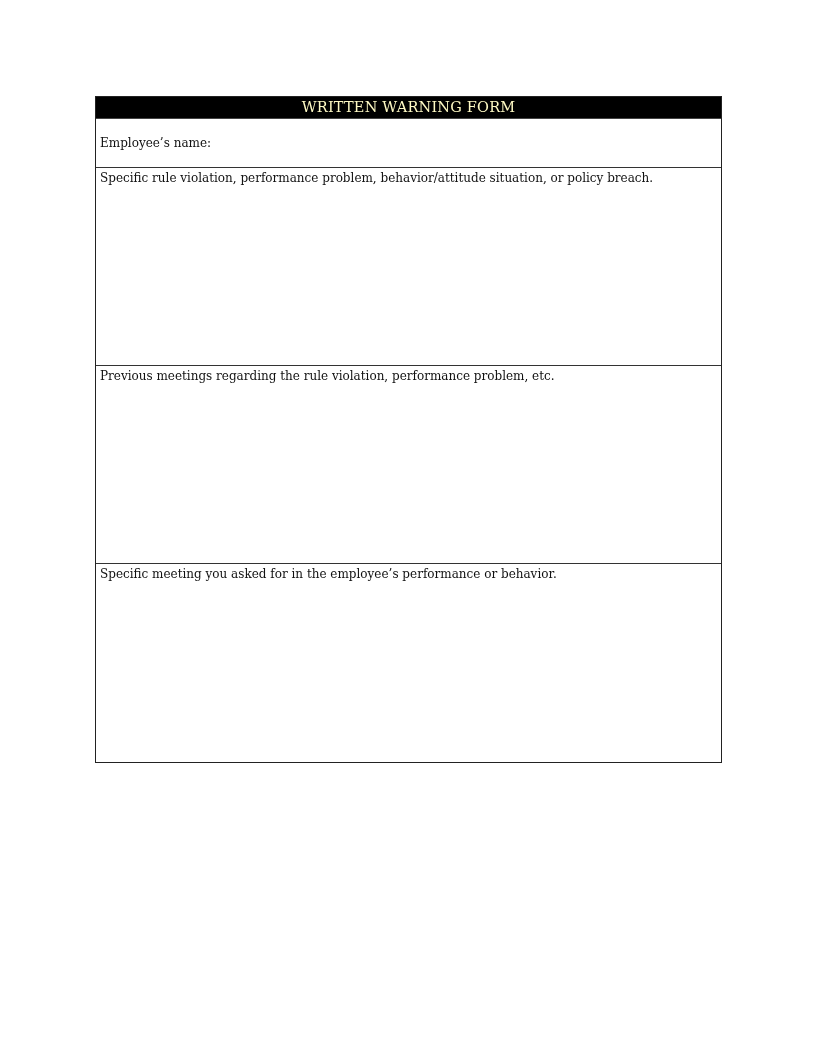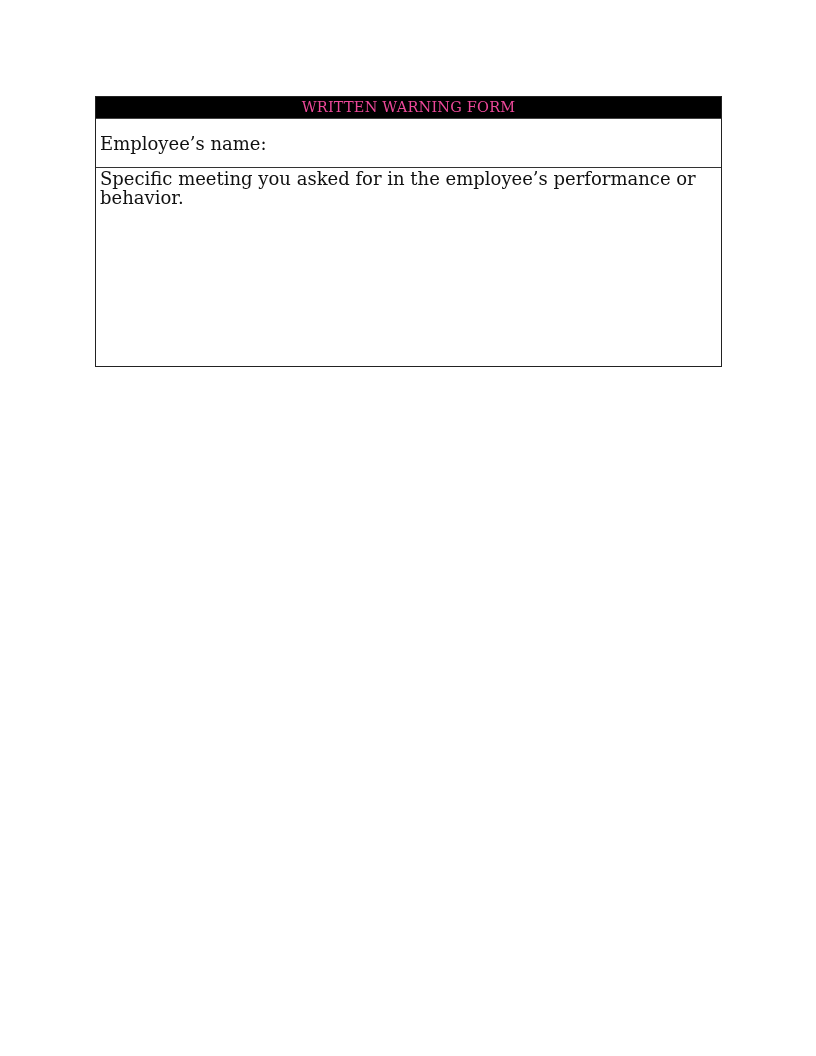--- a/index.html
+++ b/index.html
@@ -3,33 +3,39 @@
 <meta charset="utf-8">
 <style>
   html, body { margin: 0; padding: 0; background: #ffffff; }
   body { width: 816px; height: 1056px; position: relative; overflow: hidden; }
   .form {
     position: absolute; left: 95px; top: 96px; width: 627px;
     border: 1px solid #222; box-sizing: border-box;
     font-family: "DejaVu Serif", serif; color: #111;
   }
   .hdr {
-    background: #000; color: #ec4899; text-align: center;
+    background: #000; color: #fef9c3; text-align: center;
     height: 21px; line-height: 21px; font-size: 14.5px;
     letter-spacing: 0.2px; border-bottom: 1px solid #444;
   }
-  .row { border-bottom: 1px solid #333; box-sizing: border-box; padding: 16px 4px; font-size: 18px; line-height: 19px; }
+  .row { border-bottom: 1px solid #333; box-sizing: border-box; padding: 16px 4px; font-size: 12px; line-height: 19px; }
   .row:last-child { border-bottom: none; }
   .short { height: 49px; display: flex; align-items: center; }
   .tall { height: 198px; padding-top: 1px; }
 </style>
 </head>
 <body>
 
 <div class="form">
   <div class="hdr">WRITTEN WARNING FORM</div>
   <div class="row short">
     <span>Employee’s name:</span>
   </div>
   <div class="row tall">
+    <span>Specific rule violation, performance problem, behavior/attitude situation, or policy breach.</span>
+  </div>
+  <div class="row tall">
+    <span>Previous meetings regarding the rule violation, performance problem, etc.</span>
+  </div>
+  <div class="row tall">
     <span>Specific meeting you asked for in the employee’s performance or behavior.</span>
   </div>
 </div>
 
 </body></html>

